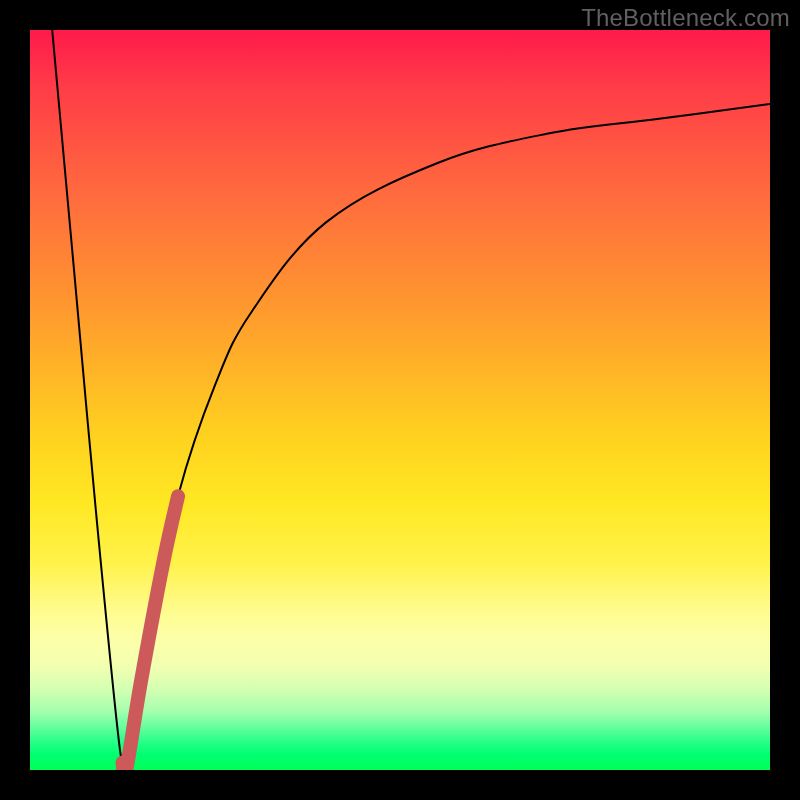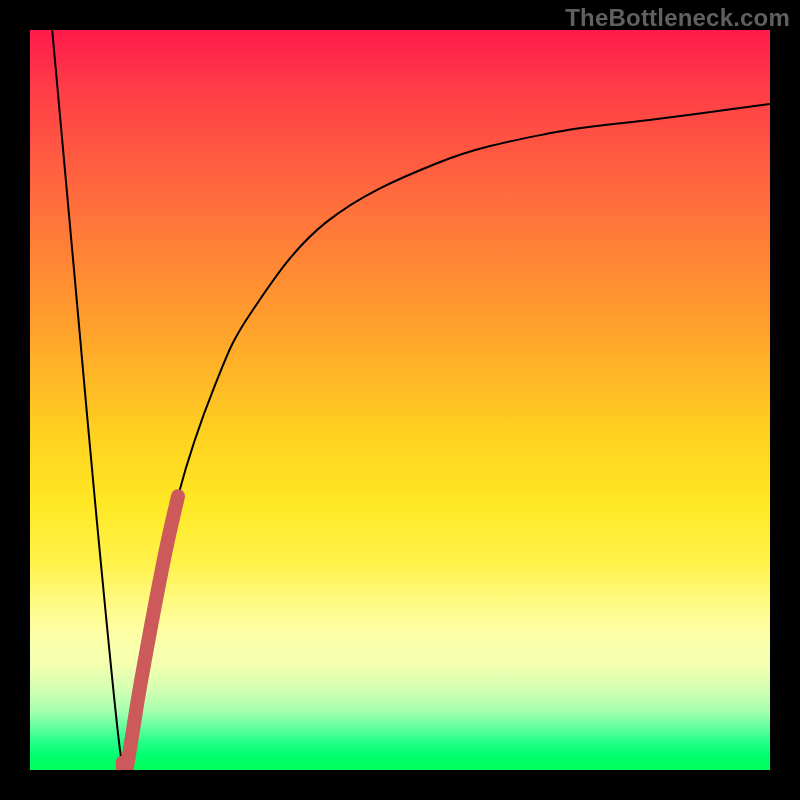--- a/index.html
+++ b/index.html
@@ -16,21 +16,21 @@
     width: 800px;
     height: 800px;
     background: #000;
   }
   .watermark {
     position: absolute;
     top: 4px;
     right: 10px;
     color: #606060;
     font-size: 24px;
-    font-weight: 700;
+    font-weight: 400;
     letter-spacing: 0.2px;
     z-index: 10;
     text-align: center;
   }
   .plot {
     position: absolute;
     left: 30px;
     top: 30px;
     width: 740px;
     height: 740px;

